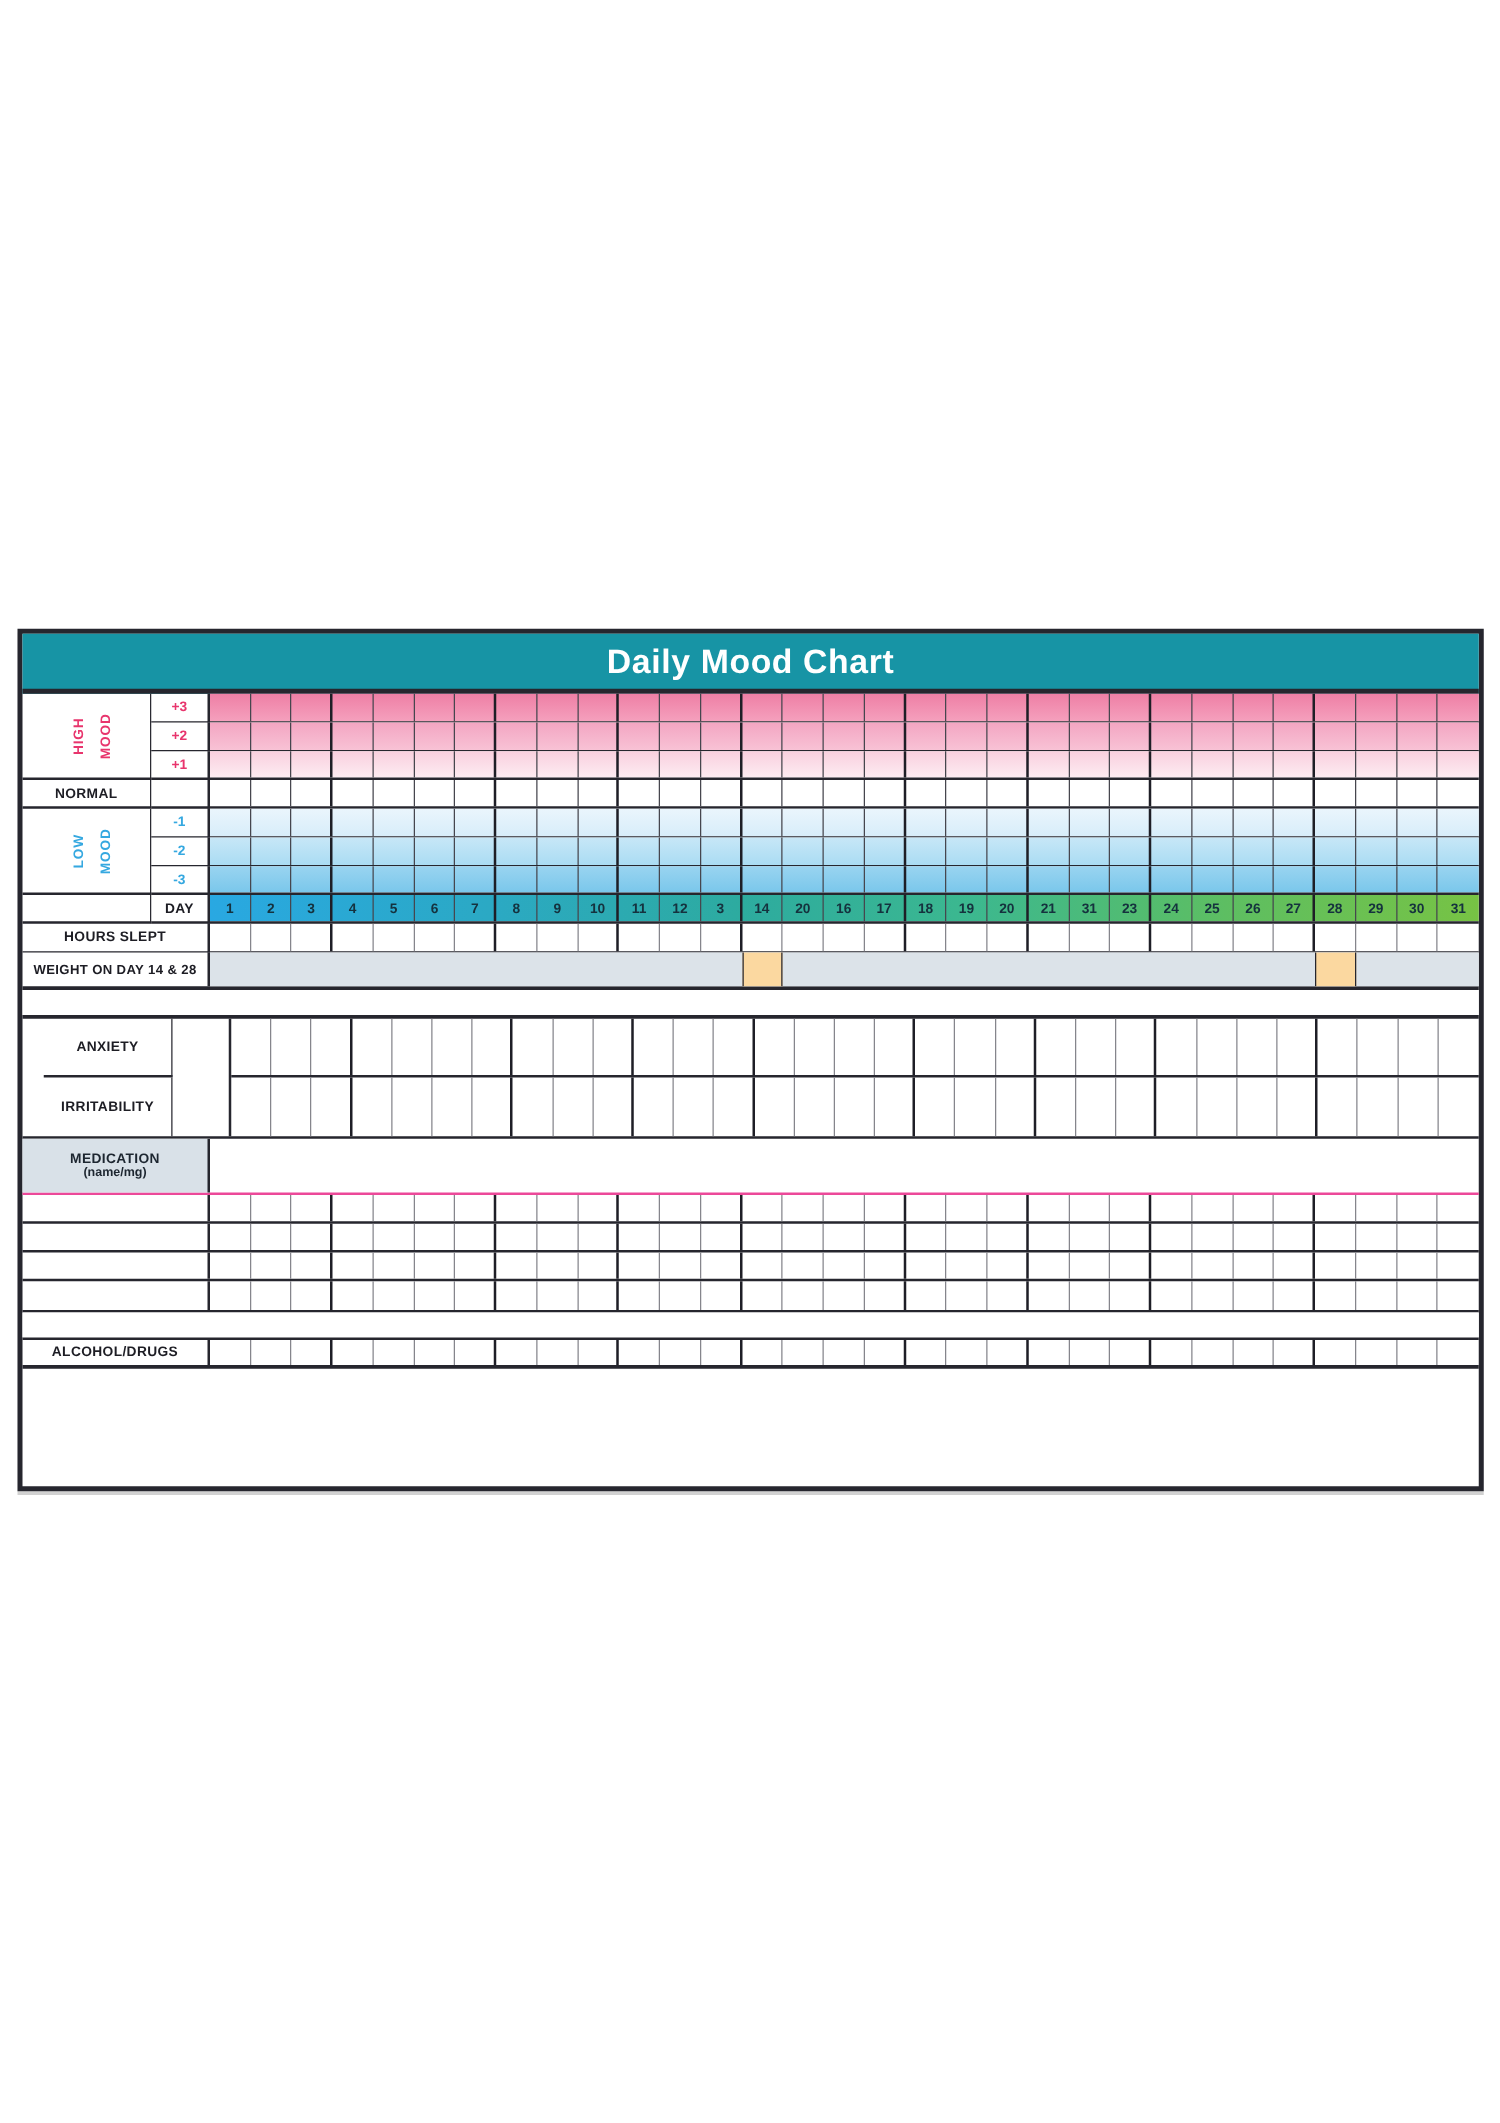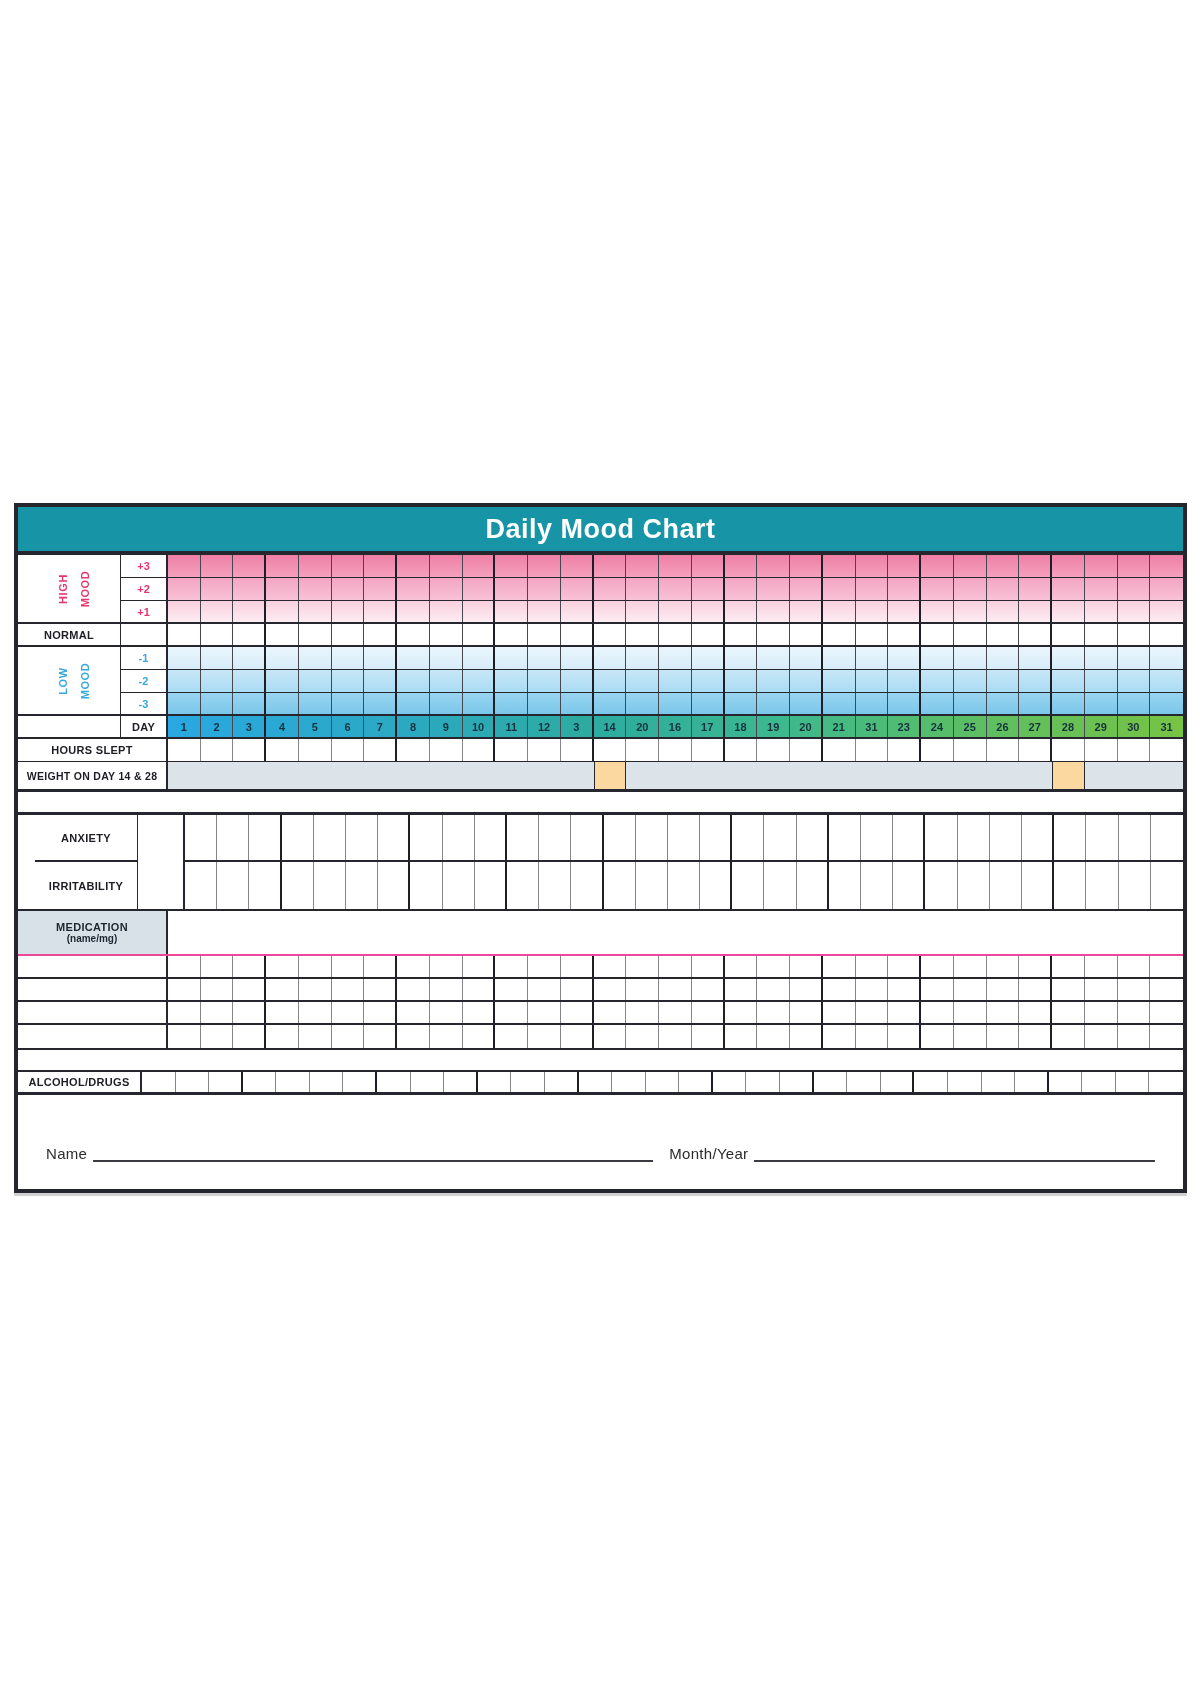--- a/index.html
+++ b/index.html
@@ -77,21 +77,21 @@
            font-size:11px;font-weight:bold;color:#1d2630;letter-spacing:.2px;}
   .medrow{display:flex;height:23px;box-sizing:border-box;border-bottom:2px solid #26262e;}
   .medrow:last-child{border-bottom:none;}
   .medrow .rowlab{width:150px;box-sizing:border-box;border-right:2px solid #26262e;}
   .medrow .dgrid{flex:1;}
   .medrows{border-bottom:2px solid #26262e;}
 
   
   .alcrow{display:flex;height:25px;box-sizing:border-box;
           border-top:2px solid #26262e;border-bottom:3px solid #26262e;}
-  .alcrow .rowlab{width:124px;box-sizing:border-box;border-right:2px solid #26262e;
+  .alcrow .rowlab{width:150px;box-sizing:border-box;border-right:2px solid #26262e;
                   display:flex;align-items:center;justify-content:center;
                   font-size:11px;font-weight:bold;color:#1d1d24;letter-spacing:.3px;}
   .alcrow .dgrid{flex:1;}
 
   
   .footer{height:92px;display:flex;align-items:flex-start;padding:50px 28px 0 28px;box-sizing:border-box;}
   .footer .flab{font-size:15px;font-weight:500;color:#2b2b2e;letter-spacing:.3px;}
   .uline{border-bottom:2px solid #3a3a40;height:17px;box-sizing:border-box;}
   .u-name{width:560px;margin-right:16px;margin-left:6px;}
   .u-my{flex:1;margin-left:6px;}
@@ -730,20 +730,14 @@
         <div class="dc"></div>
         <div class="dc"></div>
         <div class="dc ge"></div>
         <div class="dc"></div>
         <div class="dc"></div>
         <div class="dc"></div>
         <div class="dc last"></div>
       </div>
   </div>
 
-  <div class="footer">
-    <span class="flab">Name</span>
-    <span class="uline u-name"></span>
-    <span class="flab">Month/Year</span>
-    <span class="uline u-my"></span>
-  </div>
 
 </div>
 
 </body></html>

